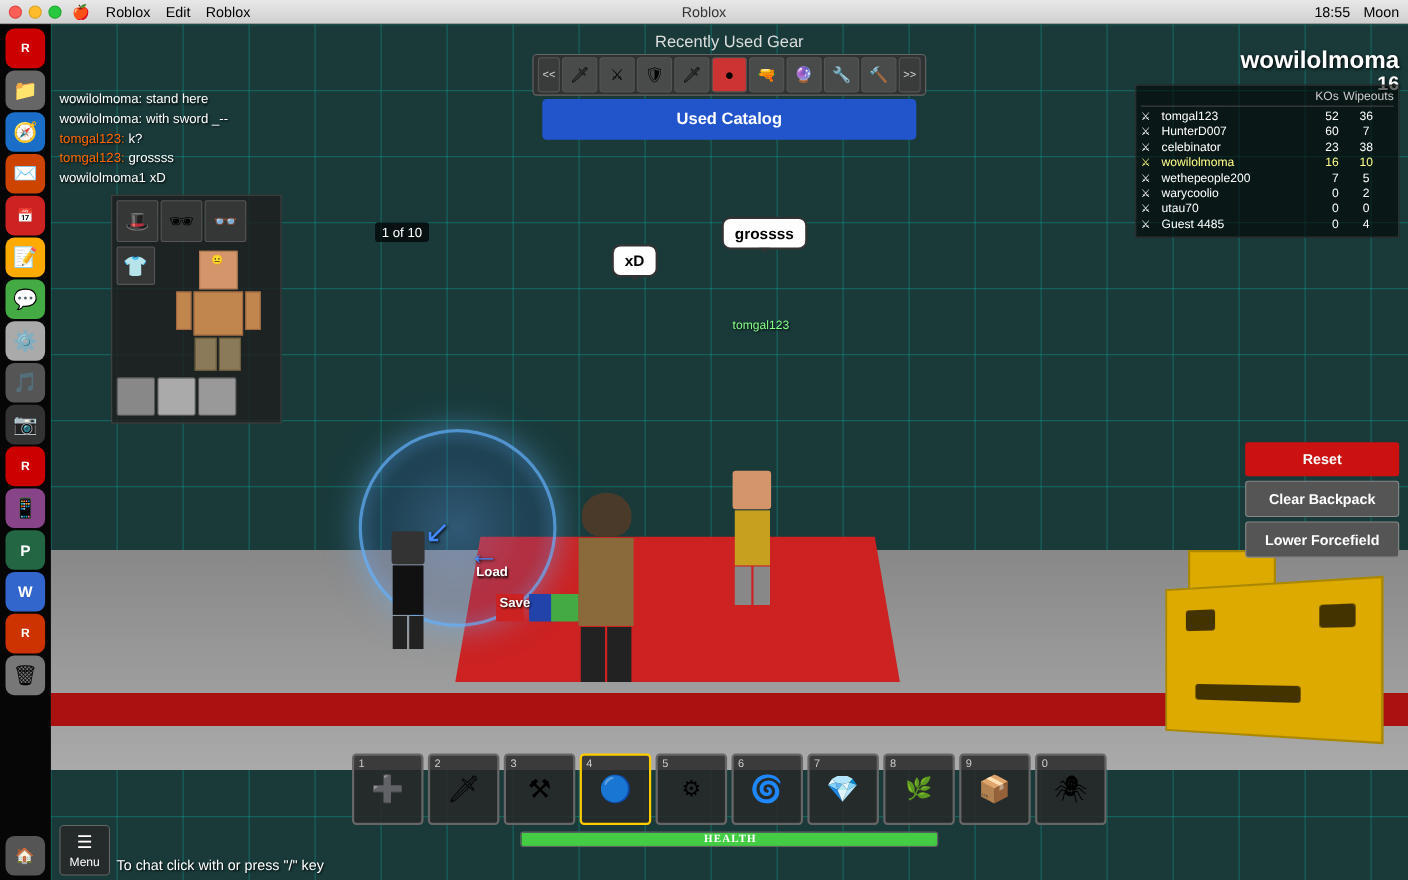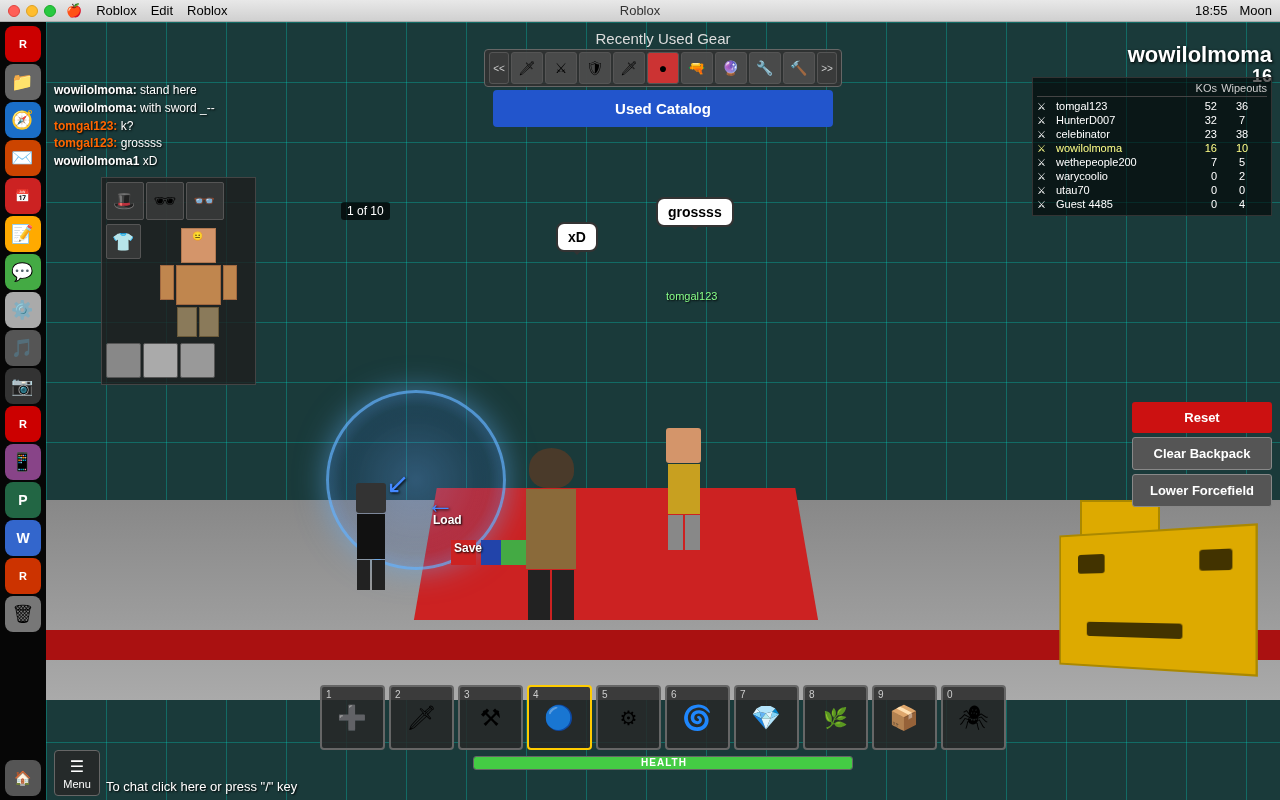--- a/index.html
+++ b/index.html
@@ -178,21 +178,21 @@
       width: 210px;
       z-index: 50;
     }
     .chat-line {
       font-size: 12px;
       color: white;
       text-shadow: 1px 1px 2px black;
       line-height: 1.4;
       margin-bottom: 1px;
     }
-    .chat-user { font-weight: bold; }
+    .chat-user { font-weight: normal; }
     .chat-user-orange { color: #ff6600; }
     .chat-user-white { color: white; }
 
     
     #char-panel {
       position: absolute;
       top: 155px;
       left: 55px;
       width: 155px;
       z-index: 50;
@@ -425,20 +425,21 @@
       transform: translateX(-50%);
       width: 380px;
       z-index: 50;
     }
     #health-bar-bg {
       height: 14px;
       background: #701a75;
       border: 1px solid #666;
       border-radius: 3px;
       overflow: hidden;
+      font-family: Liberation Serif, serif;
     }
     #health-bar-fill {
       height: 100%;
       background: #44cc44;
       width: 100%;
     }
     #health-label {
       text-align: center;
       font-size: 10px;
       color: white;
@@ -831,21 +832,21 @@
     </div>
     <div class="score-row">
       <span class="score-icon">⚔</span>
       <span class="score-name">tomgal123</span>
       <span class="score-ko">52</span>
       <span class="score-wo">36</span>
     </div>
     <div class="score-row">
       <span class="score-icon">⚔</span>
       <span class="score-name">HunterD007</span>
-      <span class="score-ko">32</span>
+      <span class="score-ko">60</span>
       <span class="score-wo">7</span>
     </div>
     <div class="score-row">
       <span class="score-icon">⚔</span>
       <span class="score-name">celebinator</span>
       <span class="score-ko">23</span>
       <span class="score-wo">38</span>
     </div>
     <div class="score-row score-self">
       <span class="score-icon">⚔</span>
@@ -935,15 +936,15 @@
     </div>
   </div>
 
   <div id="menu-btn">
     <div class="menu-icon-box">
       <span class="menu-lines">☰</span>
       <span>Menu</span>
     </div>
   </div>
 
-  <div id="chat-hint">To chat click here or press "/" key</div>
+  <div id="chat-hint">To chat click with or press "/" key</div>
 
 </div>
 
 </body></html>

